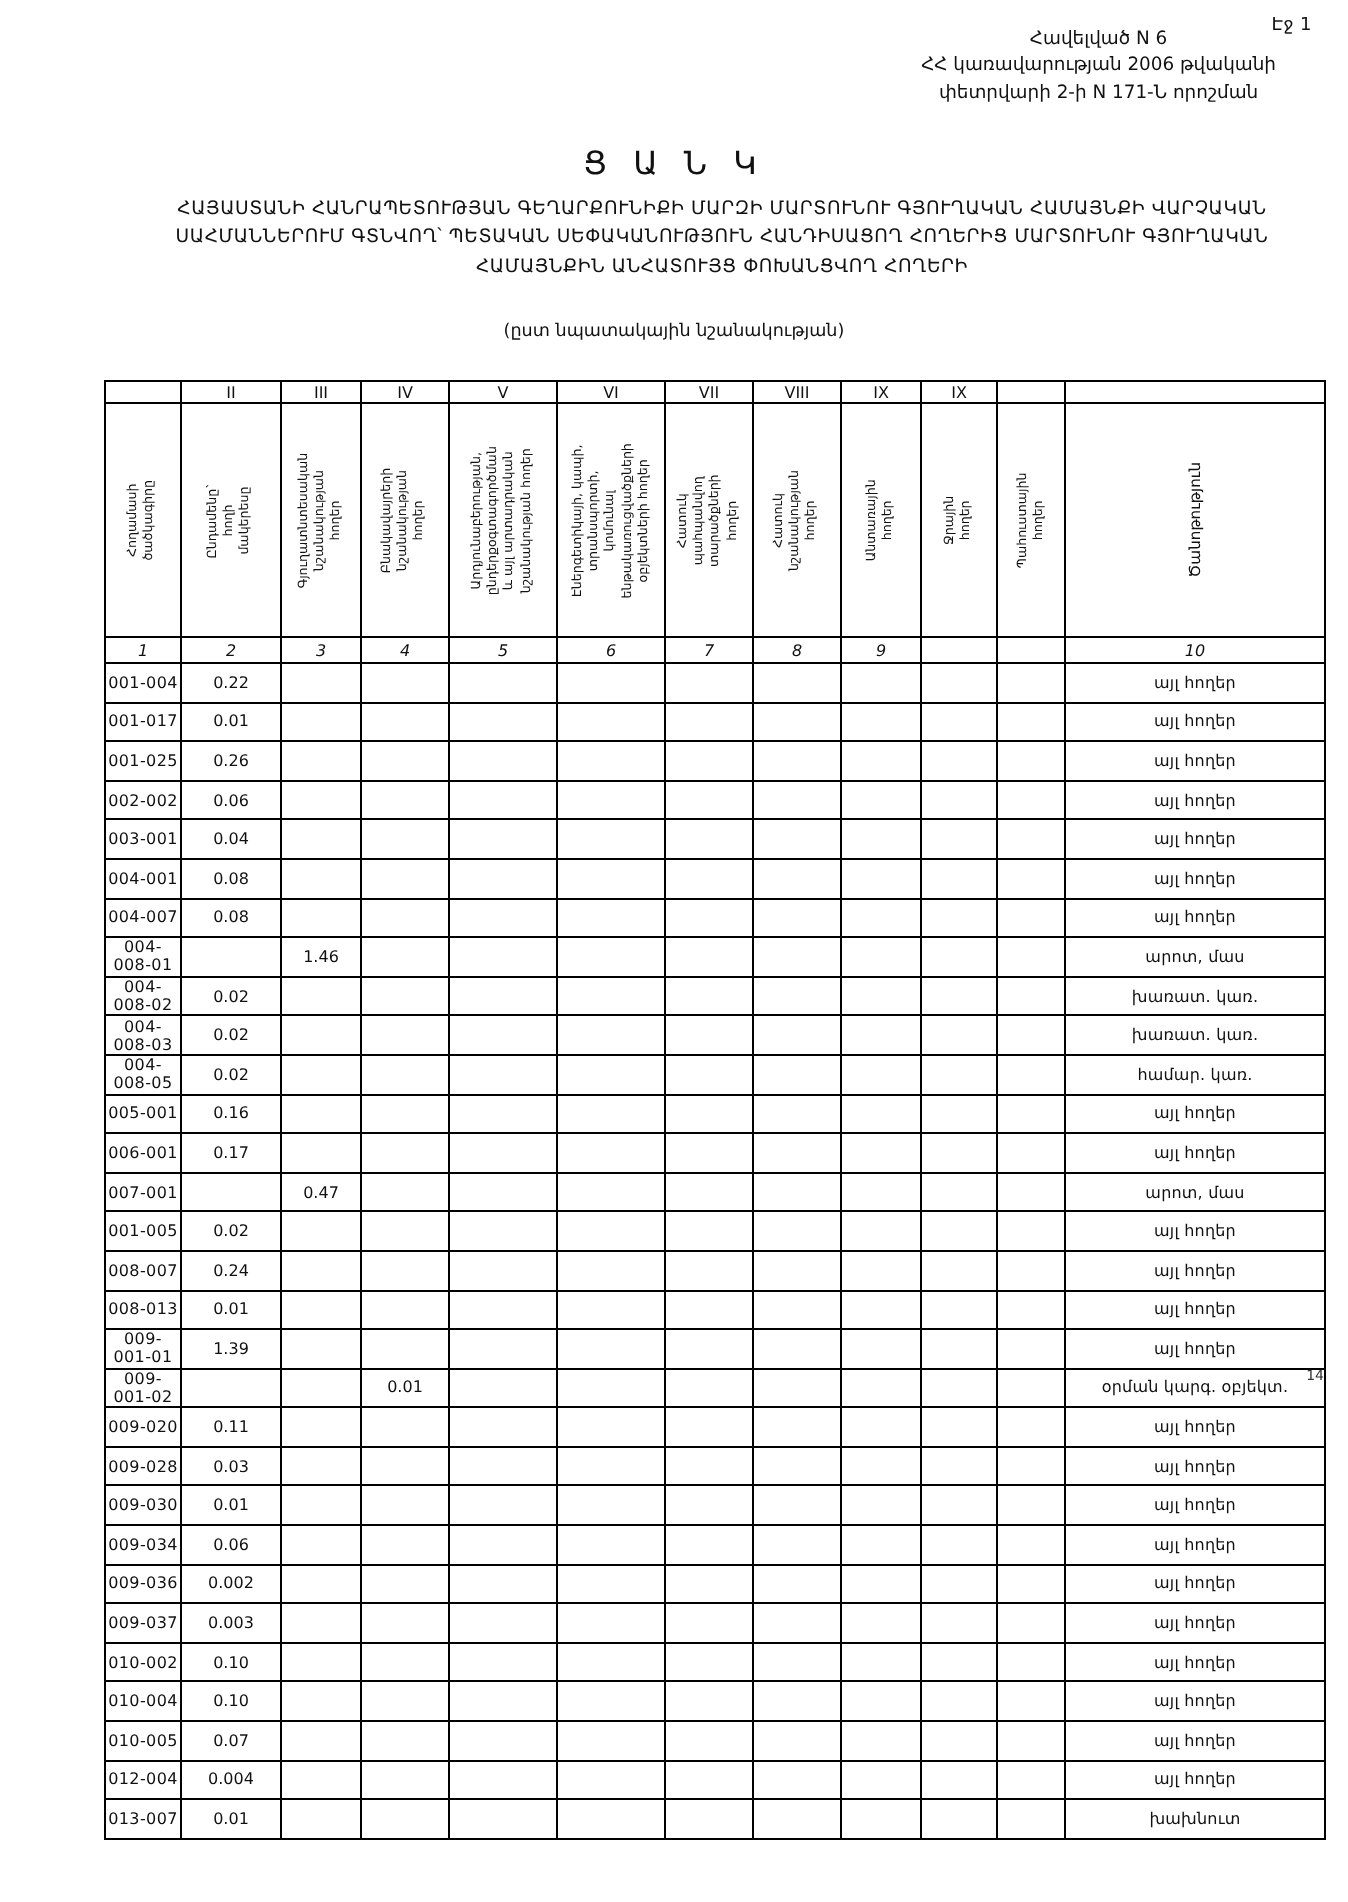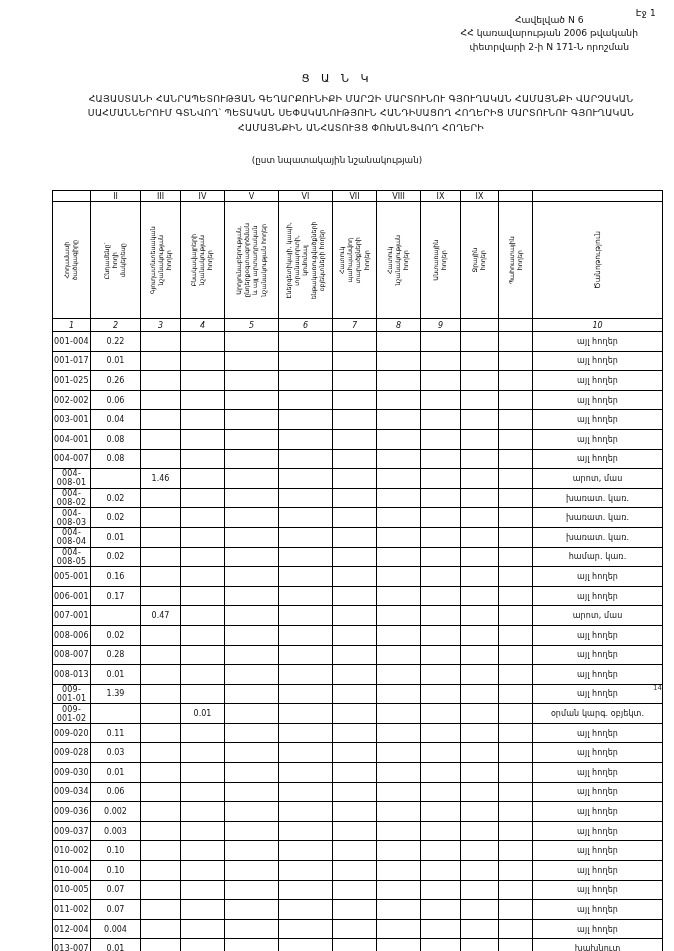--- a/index.html
+++ b/index.html
@@ -39,21 +39,21 @@
     white-space: pre-line;
   }
   .title-block {
     position: absolute;
     top: 72px;
     left: 0;
     width: 674px;
     text-align: center;
   }
   .doc-kind {
-    font-size: 11px;
+    font-size: 16px;
     letter-spacing: 4px;
     margin-bottom: 7px;
   }
   .doc-title {
     font-size: 9.3px;
     line-height: 1.55;
     letter-spacing: .3px;
     padding: 0 36px;
     margin-left: 48px;
   }
@@ -393,34 +393,20 @@
           <td class="c-val"></td>
           <td class="c-val"></td>
           <td class="c-val"></td>
           <td class="c-val"></td>
           <td class="c-val"></td>
           <td class="c-val"></td>
           <td class="c-val"></td>
           <td class="c-note">խառատ. կառ.</td>
         </tr>
         <tr>
-          <td class="c-code">004-008-04</td>
-          <td class="c-val">0.01</td>
-          <td class="c-val"></td>
-          <td class="c-val"></td>
-          <td class="c-val"></td>
-          <td class="c-val"></td>
-          <td class="c-val"></td>
-          <td class="c-val"></td>
-          <td class="c-val"></td>
-          <td class="c-val"></td>
-          <td class="c-val"></td>
-          <td class="c-note">խառատ. կառ.</td>
-        </tr>
-        <tr>
           <td class="c-code">004-008-05</td>
           <td class="c-val">0.02</td>
           <td class="c-val"></td>
           <td class="c-val"></td>
           <td class="c-val"></td>
           <td class="c-val"></td>
           <td class="c-val"></td>
           <td class="c-val"></td>
           <td class="c-val"></td>
           <td class="c-val"></td>
@@ -463,36 +449,36 @@
           <td class="c-val"></td>
           <td class="c-val"></td>
           <td class="c-val"></td>
           <td class="c-val"></td>
           <td class="c-val"></td>
           <td class="c-val"></td>
           <td class="c-val"></td>
           <td class="c-note">արոտ, մաս</td>
         </tr>
         <tr>
-          <td class="c-code">008-006</td>
+          <td class="c-code">001-005</td>
           <td class="c-val">0.02</td>
           <td class="c-val"></td>
           <td class="c-val"></td>
           <td class="c-val"></td>
           <td class="c-val"></td>
           <td class="c-val"></td>
           <td class="c-val"></td>
           <td class="c-val"></td>
           <td class="c-val"></td>
           <td class="c-val"></td>
           <td class="c-note">այլ հողեր</td>
         </tr>
         <tr>
           <td class="c-code">008-007</td>
-          <td class="c-val">0.28</td>
+          <td class="c-val">0.24</td>
           <td class="c-val"></td>
           <td class="c-val"></td>
           <td class="c-val"></td>
           <td class="c-val"></td>
           <td class="c-val"></td>
           <td class="c-val"></td>
           <td class="c-val"></td>
           <td class="c-val"></td>
           <td class="c-val"></td>
           <td class="c-note">այլ հողեր</td>
@@ -659,34 +645,20 @@
           <td class="c-val"></td>
           <td class="c-val"></td>
           <td class="c-val"></td>
           <td class="c-val"></td>
           <td class="c-val"></td>
           <td class="c-val"></td>
           <td class="c-val"></td>
           <td class="c-note">այլ հողեր</td>
         </tr>
         <tr>
-          <td class="c-code">011-002</td>
-          <td class="c-val">0.07</td>
-          <td class="c-val"></td>
-          <td class="c-val"></td>
-          <td class="c-val"></td>
-          <td class="c-val"></td>
-          <td class="c-val"></td>
-          <td class="c-val"></td>
-          <td class="c-val"></td>
-          <td class="c-val"></td>
-          <td class="c-val"></td>
-          <td class="c-note">այլ հողեր</td>
-        </tr>
-        <tr>
           <td class="c-code">012-004</td>
           <td class="c-val">0.004</td>
           <td class="c-val"></td>
           <td class="c-val"></td>
           <td class="c-val"></td>
           <td class="c-val"></td>
           <td class="c-val"></td>
           <td class="c-val"></td>
           <td class="c-val"></td>
           <td class="c-val"></td>

